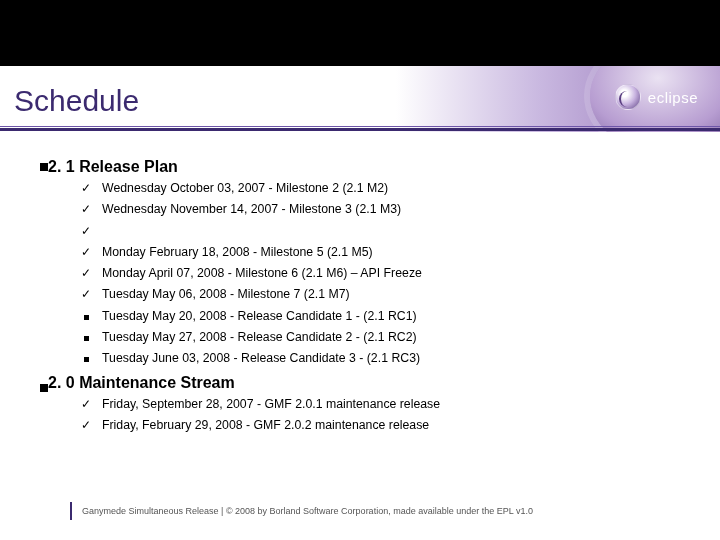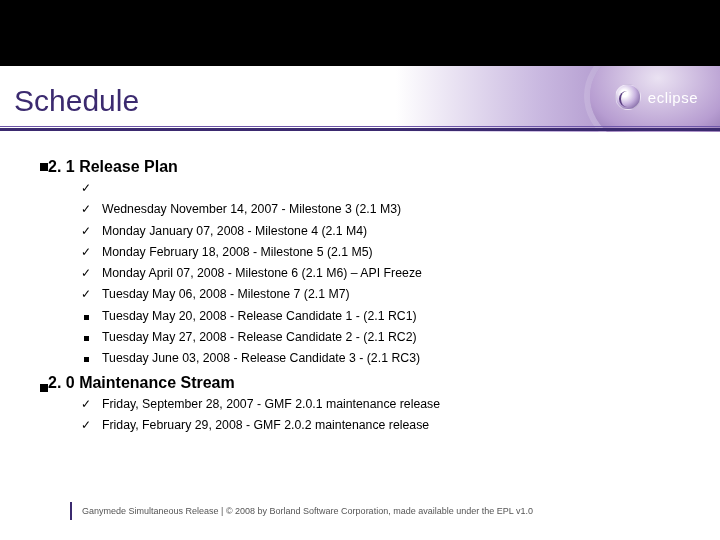--- a/index.html
+++ b/index.html
@@ -49,28 +49,28 @@
 
   <div class="content">
 
     <div class="h1">
       <span class="sq"></span>
       <span>2. 1 Release Plan</span>
     </div>
     <ul class="items" id="list1">
         <li>
           <span class="bullet"><span class="check">✓</span></span>
+          <span>Wednesday October 03, 2007 - Milestone 2 (2.1 M2)</span>
         </li>
         <li>
           <span class="bullet"><span class="check">✓</span></span>
           <span>Wednesday November 14, 2007 - Milestone 3 (2.1 M3)</span>
         </li>
         <li>
           <span class="bullet"><span class="check">✓</span></span>
-          <span>Monday January 07, 2008 - Milestone 4 (2.1 M4)</span>
         </li>
         <li>
           <span class="bullet"><span class="check">✓</span></span>
           <span>Monday February 18, 2008 - Milestone 5 (2.1 M5)</span>
         </li>
         <li>
           <span class="bullet"><span class="check">✓</span></span>
           <span>Monday April 07, 2008 - Milestone 6 (2.1 M6) – API Freeze</span>
         </li>
         <li>

